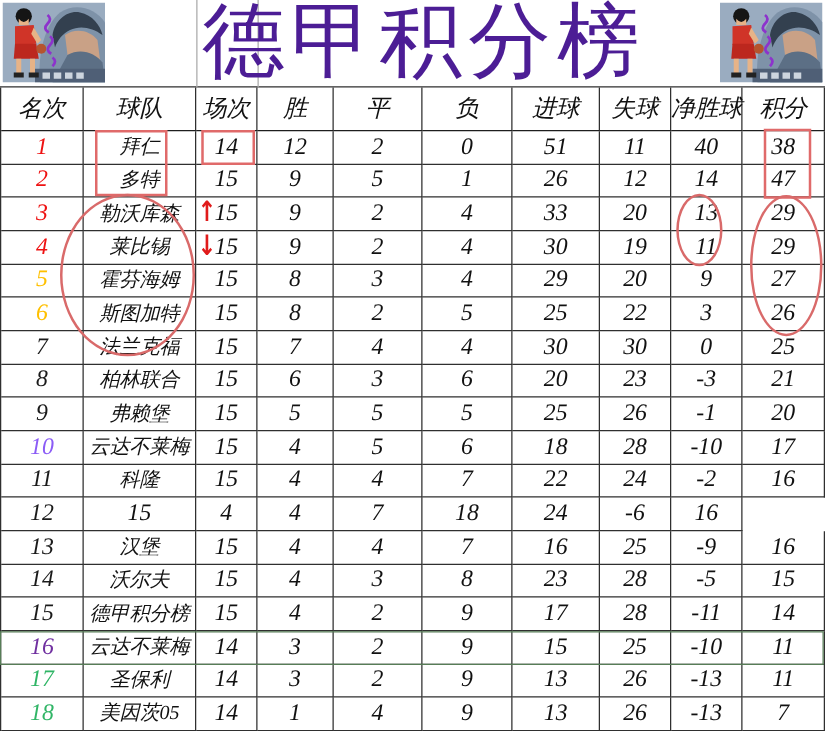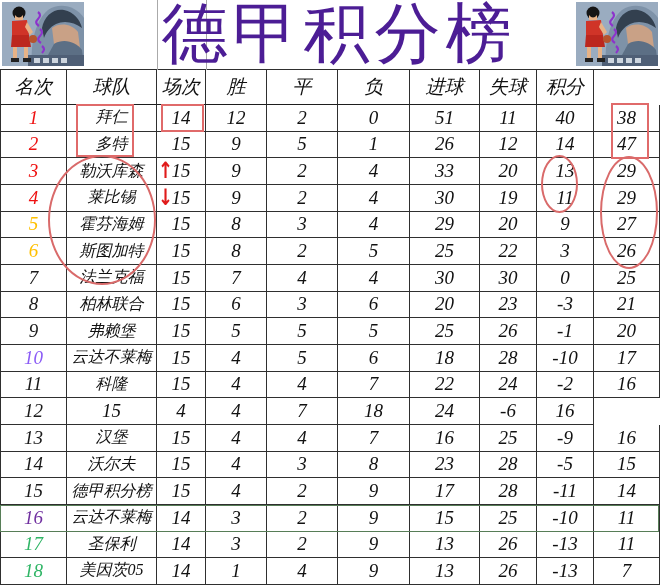--- a/index.html
+++ b/index.html
@@ -99,20 +99,21 @@
   <div class="grid">
     <div class="hrow" id="header-row">
         <div class="cell">名次</div>
         <div class="cell">球队</div>
         <div class="cell">场次</div>
         <div class="cell">胜</div>
         <div class="cell">平</div>
         <div class="cell">负</div>
         <div class="cell">进球</div>
         <div class="cell">失球</div>
+        <div class="cell">净胜球</div>
         <div class="cell">积分</div>
       </div>
     <div id="table-body">
         <div class="trow">
           <div class="cell rank" style="color: rgb(238, 17, 17);">1</div>
           <div class="cell team">拜仁</div>
           <div class="cell played">14</div>
           <div class="cell won">12</div>
           <div class="cell drawn">2</div>
           <div class="cell lost">0</div>

